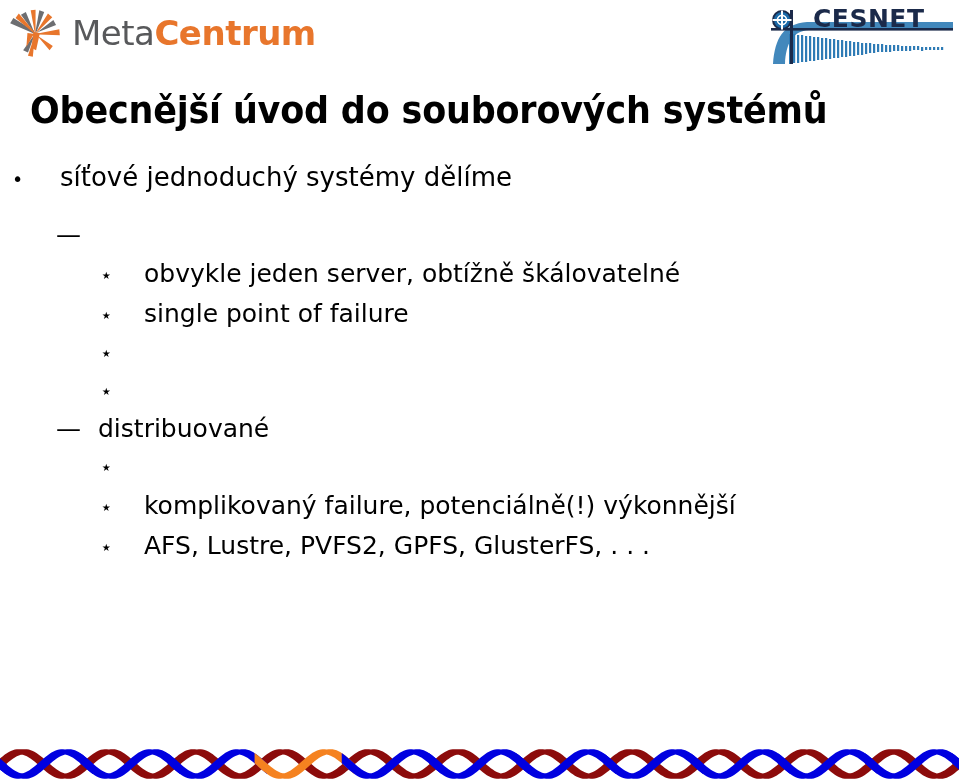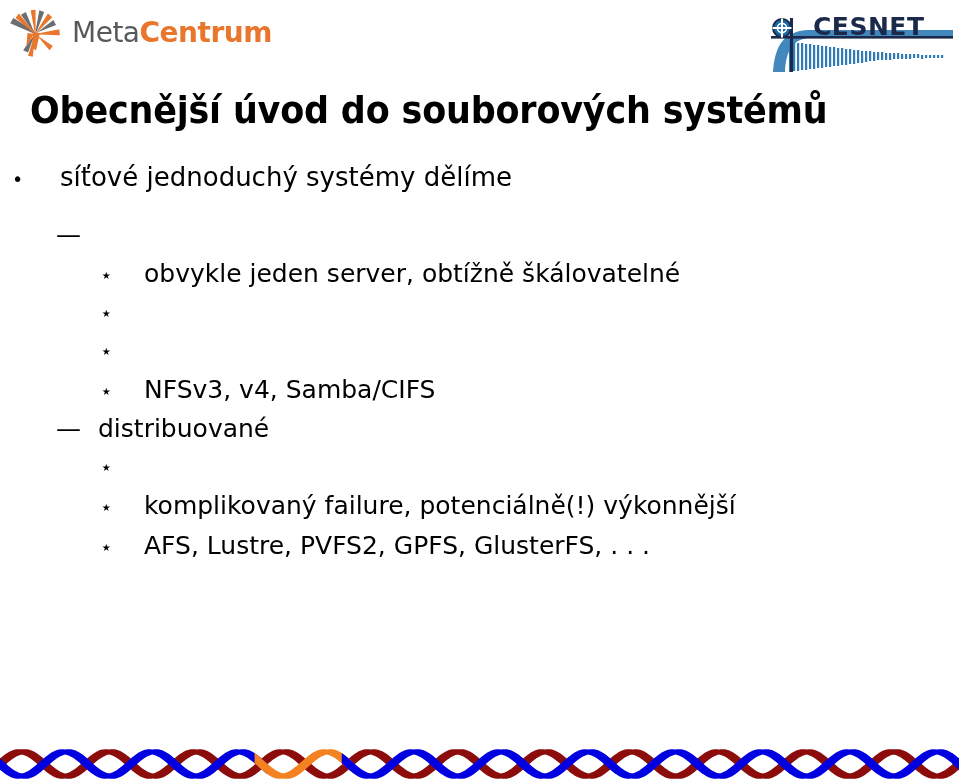--- a/index.html
+++ b/index.html
@@ -32,33 +32,33 @@
     align-items: center;
     gap: 10px;
   }
   .logo-meta .mark {
     width: 54px;
     height: 54px;
     display: block;
   }
   .logo-meta .wordmark {
     font-family: "DejaVu Sans", "Liberation Sans", sans-serif;
-    font-size: 28px;
+    font-size: 34px;
     letter-spacing: -0.5px;
     line-height: 1;
     white-space: nowrap;
     font-weight: 400;
   }
   .logo-meta .wm-meta { color: #58595B; }
   .logo-meta .wm-centrum { color: #E8762C; font-weight: 700; }
 
   .logo-cesnet {
     position: absolute;
     right: 6px;
-    top: 16px;
+    top: 8px;
     width: 184px;
     height: 60px;
   }
   .logo-cesnet svg { display: block; }
 
   
   .slide-title {
     position: absolute;
     left: 30px;
     top: 88px;
@@ -251,29 +251,29 @@
     <span class="marker">—</span>
   </div>
 
   <div class="item lvl3">
     <span class="marker">⋆</span>
     <span class="label">obvykle jeden server, obtížně škálovatelné</span>
   </div>
 
   <div class="item lvl3">
     <span class="marker">⋆</span>
-  </div>
-
-  <div class="item lvl3">
-    <span class="marker">⋆</span>
-  </div>
-
-  <div class="item lvl3">
-    <span class="marker">⋆</span>
-    <span class="label">NFSv3, v4, Samba/CIFS</span>
+    <span class="label">single point of failure</span>
+  </div>
+
+  <div class="item lvl3">
+    <span class="marker">⋆</span>
+  </div>
+
+  <div class="item lvl3">
+    <span class="marker">⋆</span>
   </div>
 
   <div class="item lvl2">
     <span class="marker">—</span>
     <span class="label">distribuované</span>
   </div>
 
   <div class="item lvl3">
     <span class="marker">⋆</span>
   </div>

